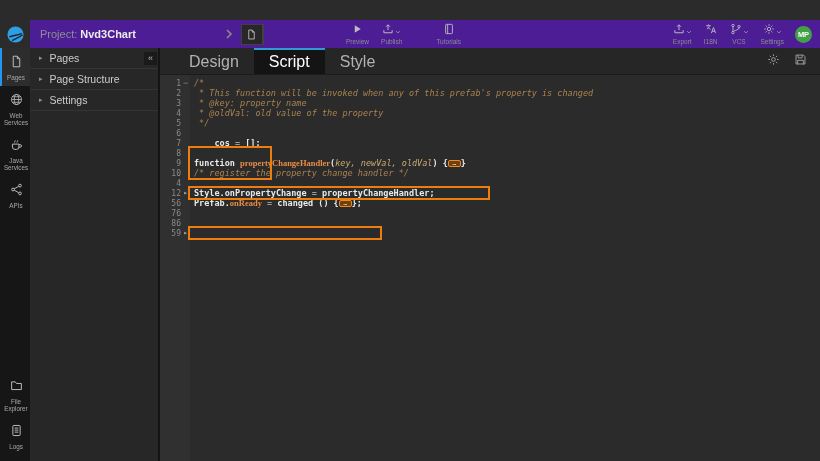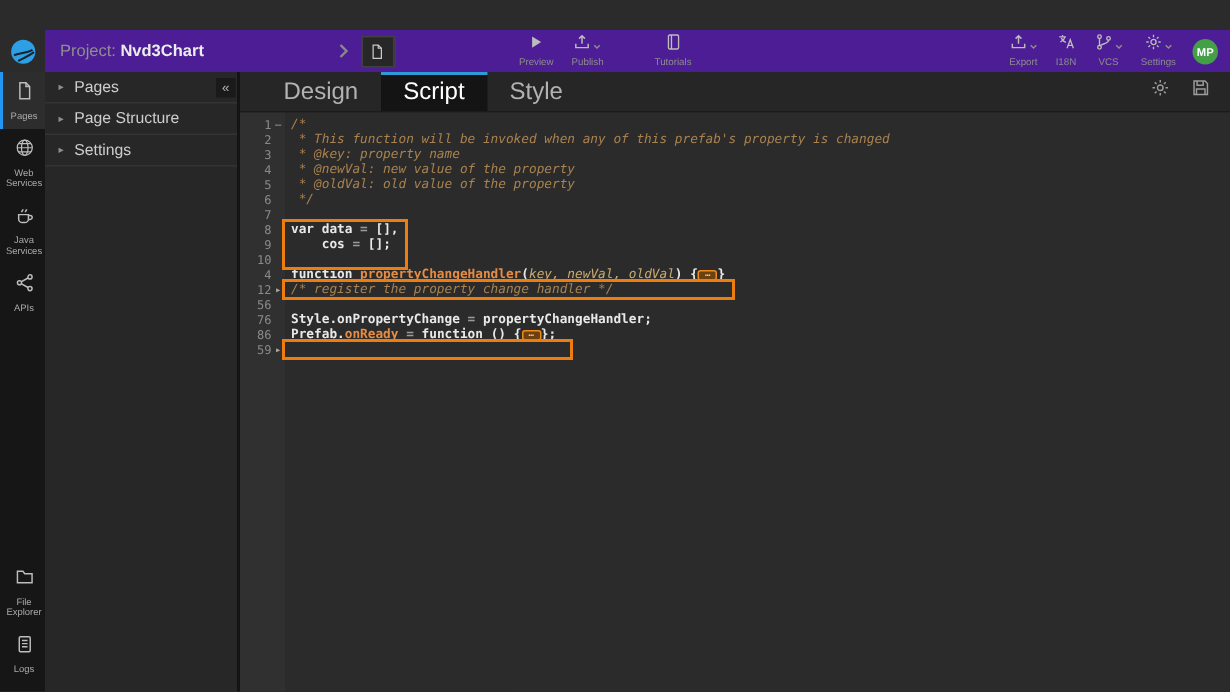--- a/index.html
+++ b/index.html
@@ -64,21 +64,21 @@
   
   .editor { flex:1; display:flex; position:relative; background:#2b2b2b; font-family:"DejaVu Sans Mono", monospace; overflow:hidden; cursor:text; }
   .gutter { width:30px; background:#303030; padding-top:3px; }
   .g-row { height:10px; display:flex; align-items:center; justify-content:flex-end; font-size:8px; color:#8a8a8a; }
   .g-fold { width:9px; font-size:7px; color:#ababab; text-align:center; line-height:10px; cursor:pointer; }
   .codearea { flex:1; padding:3px 0 0 4px; }
   .c-row { height:10px; font-size:8.5px; line-height:10px; white-space:pre; font-weight:bold; color:#e9e9e9; }
   .s-cmt   { color:#a9824f; font-style:italic; font-weight:normal; }
   .s-code  { color:#e9e9e9; }
   .s-op    { color:#9a9a9a; }
-  .s-fn    { color:#e78c45; }
+  .s-fn    { color:#e78c45;font-family:Liberation Serif, serif; }
   .s-param { color:#cbab70; font-style:italic; font-weight:normal; }
   .fold-pill { display:inline-block; width:13px; height:7px; border:1px solid #f08a1e; border-radius:2px; background:#6b4110; vertical-align:1px; text-align:center; line-height:4px; font-size:6px; color:#ffce8a; cursor:pointer; }
   .hl-box { position:absolute; border:2px solid #ee7d10; pointer-events:none; }
 </style>
 </head>
 <body>
 
 <div class="topbar" data-name="topbar">
   <div class="logo-tile" data-name="app-logo">
     <svg width="19" height="19" viewBox="0 0 20 20" data-name="wavemaker-logo-icon">
@@ -344,31 +344,29 @@
           </div>
           <div class="g-row" data-name="gutter-line-59">
             <span class="g-num">59</span>
             <span class="g-fold" data-name="fold-toggle-icon">▸</span>
           </div>
         </div>
       <div class="codearea" id="codearea" data-name="editor-code">
           <div class="c-row" data-name="code-line-1"><span class="s-cmt">/*</span></div>
           <div class="c-row" data-name="code-line-2"><span class="s-cmt"> * This function will be invoked when any of this prefab's property is changed</span></div>
           <div class="c-row" data-name="code-line-3"><span class="s-cmt"> * @key: property name</span></div>
-          <div class="c-row" data-name="code-line-4"><span class="s-cmt"> * @newVal: new value of the property</span></div>
           <div class="c-row" data-name="code-line-5"><span class="s-cmt"> * @oldVal: old value of the property</span></div>
           <div class="c-row" data-name="code-line-6"><span class="s-cmt"> */</span></div>
           <div class="c-row" data-name="code-line-7"></div>
-          <div class="c-row" data-name="code-line-8"><span class="s-code">var data </span><span class="s-op">= </span><span class="s-code">[],</span></div>
           <div class="c-row" data-name="code-line-10"><span class="s-code">    cos </span><span class="s-op">= </span><span class="s-code">[];</span></div>
           <div class="c-row" data-name="code-line-11"></div>
           <div class="c-row" data-name="code-line-12"><span class="s-code">function </span><span class="s-fn">propertyChangeHandler</span><span class="s-code">(</span><span class="s-param">key, newVal, oldVal</span><span class="s-code">) {</span><span class="fold-pill" data-name="folded-code-pill">…</span><span class="s-code">}</span></div>
           <div class="c-row" data-name="code-line-56"><span class="s-cmt">/* register the property change handler */</span></div>
           <div class="c-row" data-name="code-line-57"></div>
           <div class="c-row" data-name="code-line-58"><span class="s-code">Style.onPropertyChange </span><span class="s-op">= </span><span class="s-code">propertyChangeHandler;</span></div>
-          <div class="c-row" data-name="code-line-59"><span class="s-code">Prefab.</span><span class="s-fn">onReady</span><span class="s-code"> </span><span class="s-op">= </span><span class="s-code">function () {</span><span class="fold-pill" data-name="folded-code-pill">…</span><span class="s-code">};</span></div>
+          <div class="c-row" data-name="code-line-59"><span class="s-code">Prefab.</span><span class="s-fn">onReady</span><span class="s-code"> </span><span class="s-op">= </span><span class="s-code">changed () {</span><span class="fold-pill" data-name="folded-code-pill">…</span><span class="s-code">};</span></div>
         </div>
     <div class="hl-box" data-name="annotation-box-line-8" style="left: 28px; top: 71px; height: 34px; width: 84px;"></div>
         <div class="hl-box" data-name="annotation-box-line-12" style="left: 28px; top: 111px; height: 14px; width: 302px;"></div>
         <div class="hl-box" data-name="annotation-box-line-59" style="left: 28px; top: 151px; height: 14px; width: 194px;"></div>
       </div>
   </div>
 </div>
 
 </body></html>

